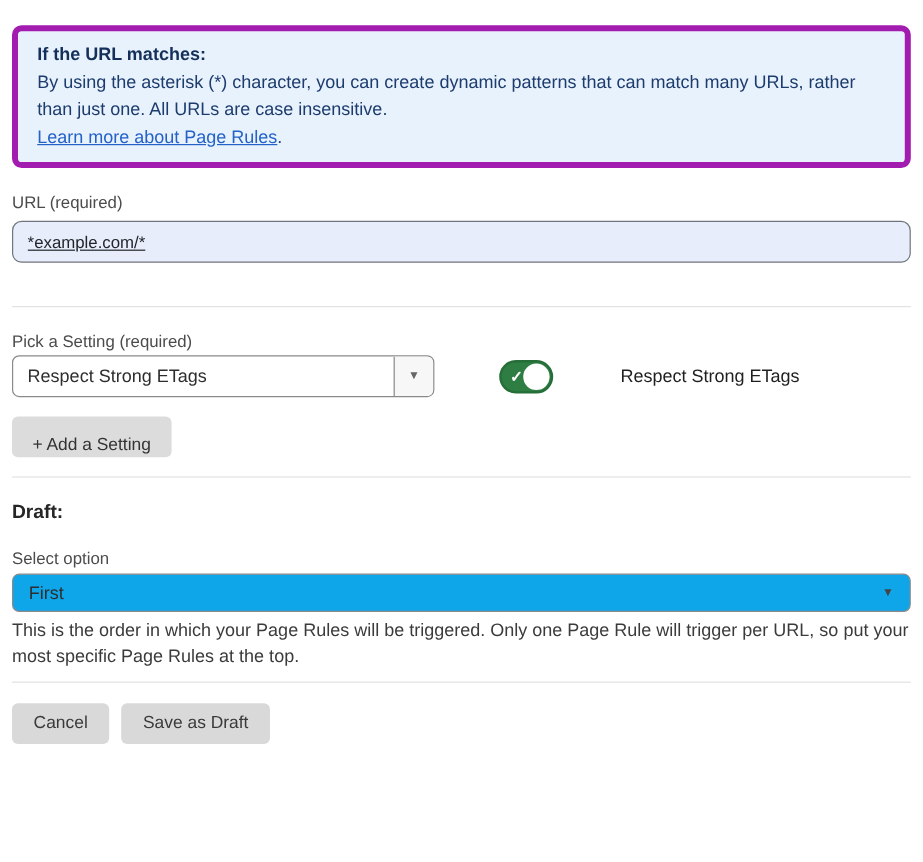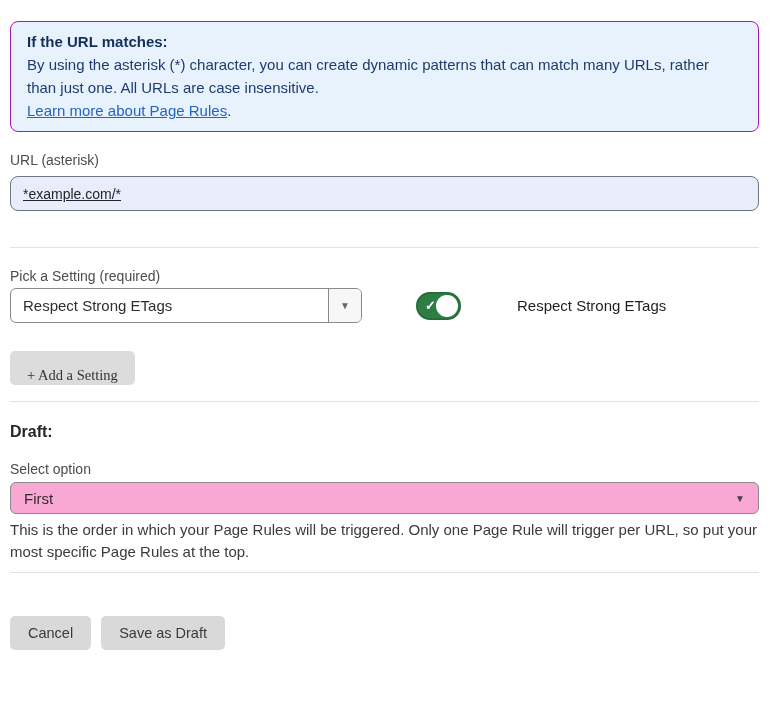--- a/index.html
+++ b/index.html
@@ -16,21 +16,21 @@
     margin-top: 12px;
     font-size: 20px;
     font-weight: 700;
     color: #2b2b2b;
     letter-spacing: 0.1px;
   }
 
   .info-box {
     margin-top: 21px;
     background: #e8f2fc;
-    border: 1px solid #a21caf;
+    border: 5px solid #a21caf;
     border-radius: 8px;
     padding: 8px 16px 9px 16px;
     font-size: 15px;
     line-height: 23px;
     color: #1d3c6e;
   }
   .info-heading { font-weight: 700; color: #14305a; }
   .info-link-line { }
   .info-link {
     color: #2462c8;
@@ -146,39 +146,39 @@
     background: #ffffff;
   }
 
   .toggle-label {
     margin-left: 27px;
     font-size: 15px;
     color: #1f1f1f;
   }
 
   .add-setting-button {
-    margin-top: 28px;
+    margin-top: 16px;
     height: 34px;
     padding: 16px 17px;
     background: #dcdcdc;
     border: none;
     border-radius: 5px;
-    font-family: Liberation Serif, serif;
+    font-family: Liberation Sans, sans-serif;
     font-size: 14.5px;
     color: #333333;
     cursor: pointer;
   }
 
   .order-select {
     margin-top: 5px;
     width: 749px;
     height: 32px;
     border: 1px solid #8a8a8a;
     border-radius: 6px;
-    background: #f9a8d4;
+    background: #0ea5e9;
     display: flex;
     align-items: center;
     justify-content: space-between;
     padding: 0 13px;
     cursor: pointer;
   }
   .order-select-value { font-size: 15px; color: #2e2e2e; }
   .order-select-chevron { font-size: 10px; color: #444444; }
 
   .help-text {
@@ -199,21 +199,20 @@
     border: none;
     border-radius: 5px;
     font-family: "Liberation Sans", sans-serif;
     font-size: 14.5px;
     cursor: pointer;
   }
   .btn-gray {
     background: #d9d9d9;
     color: #3a3a3a;
     padding: 0 18px;
-    margin-top: 26px;
   }
   .btn-cancel { }
   .btn-draft { margin-left: 10px; }
   .btn-primary {
     margin-left: 10px;
     background: #1570f4;
     color: #ffffff;
     padding: 0 24px;
   }
 </style>
@@ -222,21 +221,21 @@
 
 <div class="container">
 
 
   <div class="info-box">
     <div class="info-heading">If the URL matches:</div>
     <div class="info-body">By using the asterisk (*) character, you can create dynamic patterns that can match many URLs, rather than just one. All URLs are case insensitive.</div>
     <div class="info-link-line"><span class="info-link">Learn more about Page Rules</span><span class="info-link-suffix">.</span></div>
   </div>
 
-  <div class="field-label">URL (asterisk)</div>
+  <div class="field-label">URL (required)</div>
   <input class="url-input" type="text" value="*example.com/*" style="">
 
   <hr class="divider divider-1">
 
 
   <div class="field-label">Pick a Setting (required)</div>
 
   <div class="setting-row">
     <div class="setting-select">
       <div class="setting-select-value">Respect Strong ETags</div>

